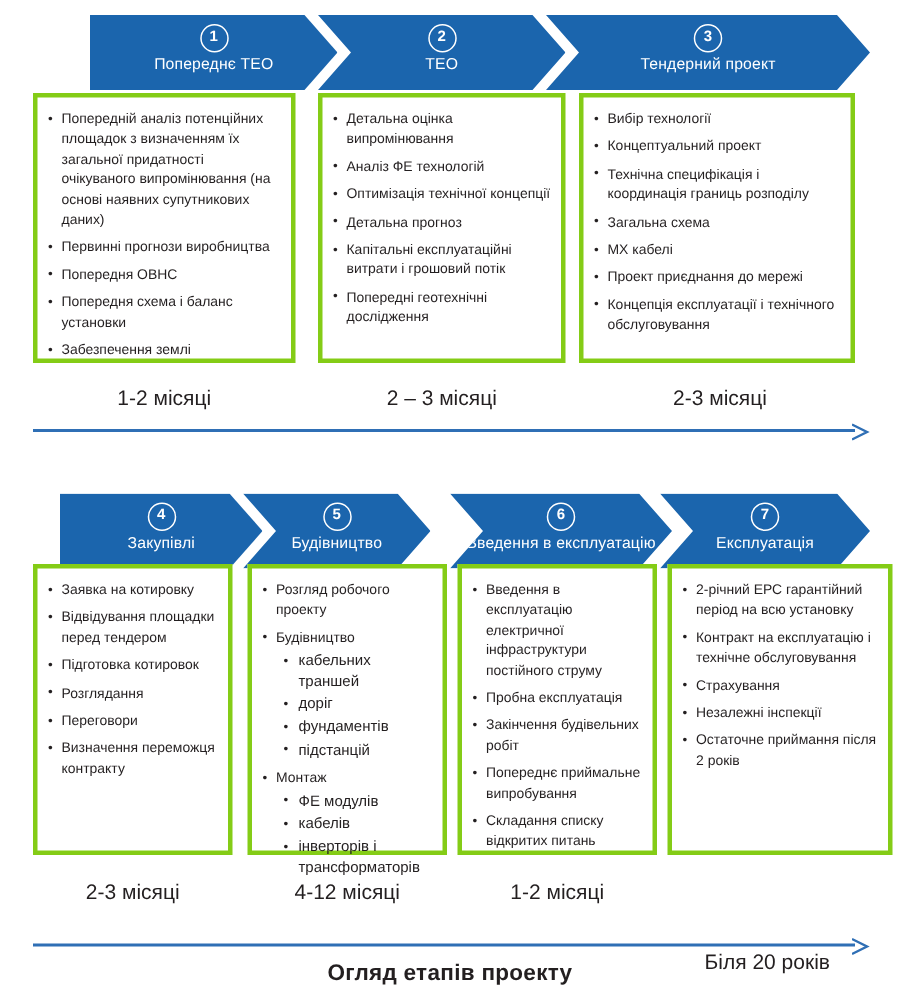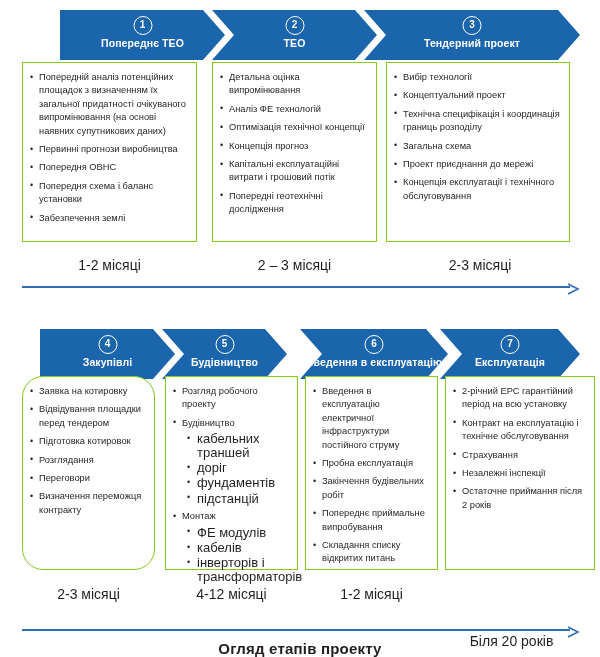--- a/index.html
+++ b/index.html
@@ -48,32 +48,32 @@
     font-size: 10px;
     font-weight: 700;
     letter-spacing: 0;
   }
   .chev-label {
     position: absolute;
     left: 0;
     right: 0;
     top: 27px;
     font-size: 10.5px;
-    font-weight: 700;
+    font-weight: 400;
     letter-spacing: 0.1px;
     white-space: nowrap;
   }
 
   
   .boxes-row { position: absolute; left: 0; width: 600px; }
   .cbox {
     position: absolute;
     top: 0;
     box-sizing: border-box;
-    border: 1px solid #84cc16;
+    border: 3px solid #84cc16;
     background: #ffffff;
     padding: 8px 7px 6px 7px;
   }
   ul.blist {
     list-style: none;
     margin: 0;
     padding: 0;
   }
   ul.blist > li {
     position: relative;
@@ -93,21 +93,21 @@
   }
   ul.sublist {
     list-style: none;
     margin: 2px 0 0 0;
     padding: 0;
   }
   ul.sublist > li {
     position: relative;
     padding-left: 10px;
     margin: 0 0 2px 5px;
-    font-size: 13px;
+    font-size: 10px;
     line-height: 13.4px;
   }
   ul.sublist > li::before {
     content: "\2022";
     position: absolute;
     left: 0;
     top: -0.5px;
     font-size: 9px;
   }
 
@@ -173,31 +173,32 @@
           <li><span>Попередня ОВНС</span></li>
           <li><span>Попередня схема і баланс установки</span></li>
           <li><span>Забезпечення землі</span></li>
         </ul>
       </div>
       <div class="cbox" style="left: 212px; width: 165px; height: 180px;">
         <ul class="blist">
           <li><span>Детальна оцінка випромінювання</span></li>
           <li><span>Аналіз ФЕ технологій</span></li>
           <li><span>Оптимізація технічної концепції</span></li>
-          <li><span>Концепція прогноз</span></li>
+          <li><span>Детальна прогноз</span></li>
           <li><span>Капітальні експлуатаційні витрати і грошовий потік</span></li>
           <li><span>Попередні геотехнічні дослідження</span></li>
         </ul>
       </div>
       <div class="cbox" style="left: 386px; width: 184px; height: 180px;">
         <ul class="blist">
           <li><span>Вибір технології</span></li>
           <li><span>Концептуальний проект</span></li>
           <li><span>Технічна специфікація і координація границь розподілу</span></li>
           <li><span>Загальна схема</span></li>
+          <li><span>МХ кабелі</span></li>
           <li><span>Проект приєднання до мережі</span></li>
           <li><span>Концепція експлуатації і технічного обслуговування</span></li>
         </ul>
       </div>
     </div>
   <div id="dur-row-1">
       <div class="dur" style="left: 22px; width: 175px; top: 257px;">1-2 місяці</div>
       <div class="dur" style="left: 212px; width: 165px; top: 257px;">2 – 3 місяці</div>
       <div class="dur" style="left: 386px; width: 188px; top: 257px;">2-3 місяці</div>
     </div>
@@ -223,21 +224,21 @@
       <div class="chev c-left-notch" style="left: 300px; width: 148px;">
         <div class="chev-num">6</div>
         <div class="chev-label">Введення в експлуатацію</div>
       </div>
       <div class="chev c-left-notch" style="left: 440px; width: 140px;">
         <div class="chev-num">7</div>
         <div class="chev-label">Експлуатація</div>
       </div>
     </div>
   <div class="boxes-row" id="boxes-row-2" style="top:376px;height:194px;">
-      <div class="cbox" style="left: 22px; width: 133px; height: 194px; border-radius: 21px;">
+      <div class="cbox" style="left: 22px; width: 133px; height: 194px;">
         <ul class="blist">
           <li><span>Заявка на котировку</span></li>
           <li><span>Відвідування площадки перед тендером</span></li>
           <li><span>Підготовка котировок</span></li>
           <li><span>Розглядання</span></li>
           <li><span>Переговори</span></li>
           <li><span>Визначення переможця контракту</span></li>
         </ul>
       </div>
       <div class="cbox" style="left: 165px; width: 133px; height: 194px;">

